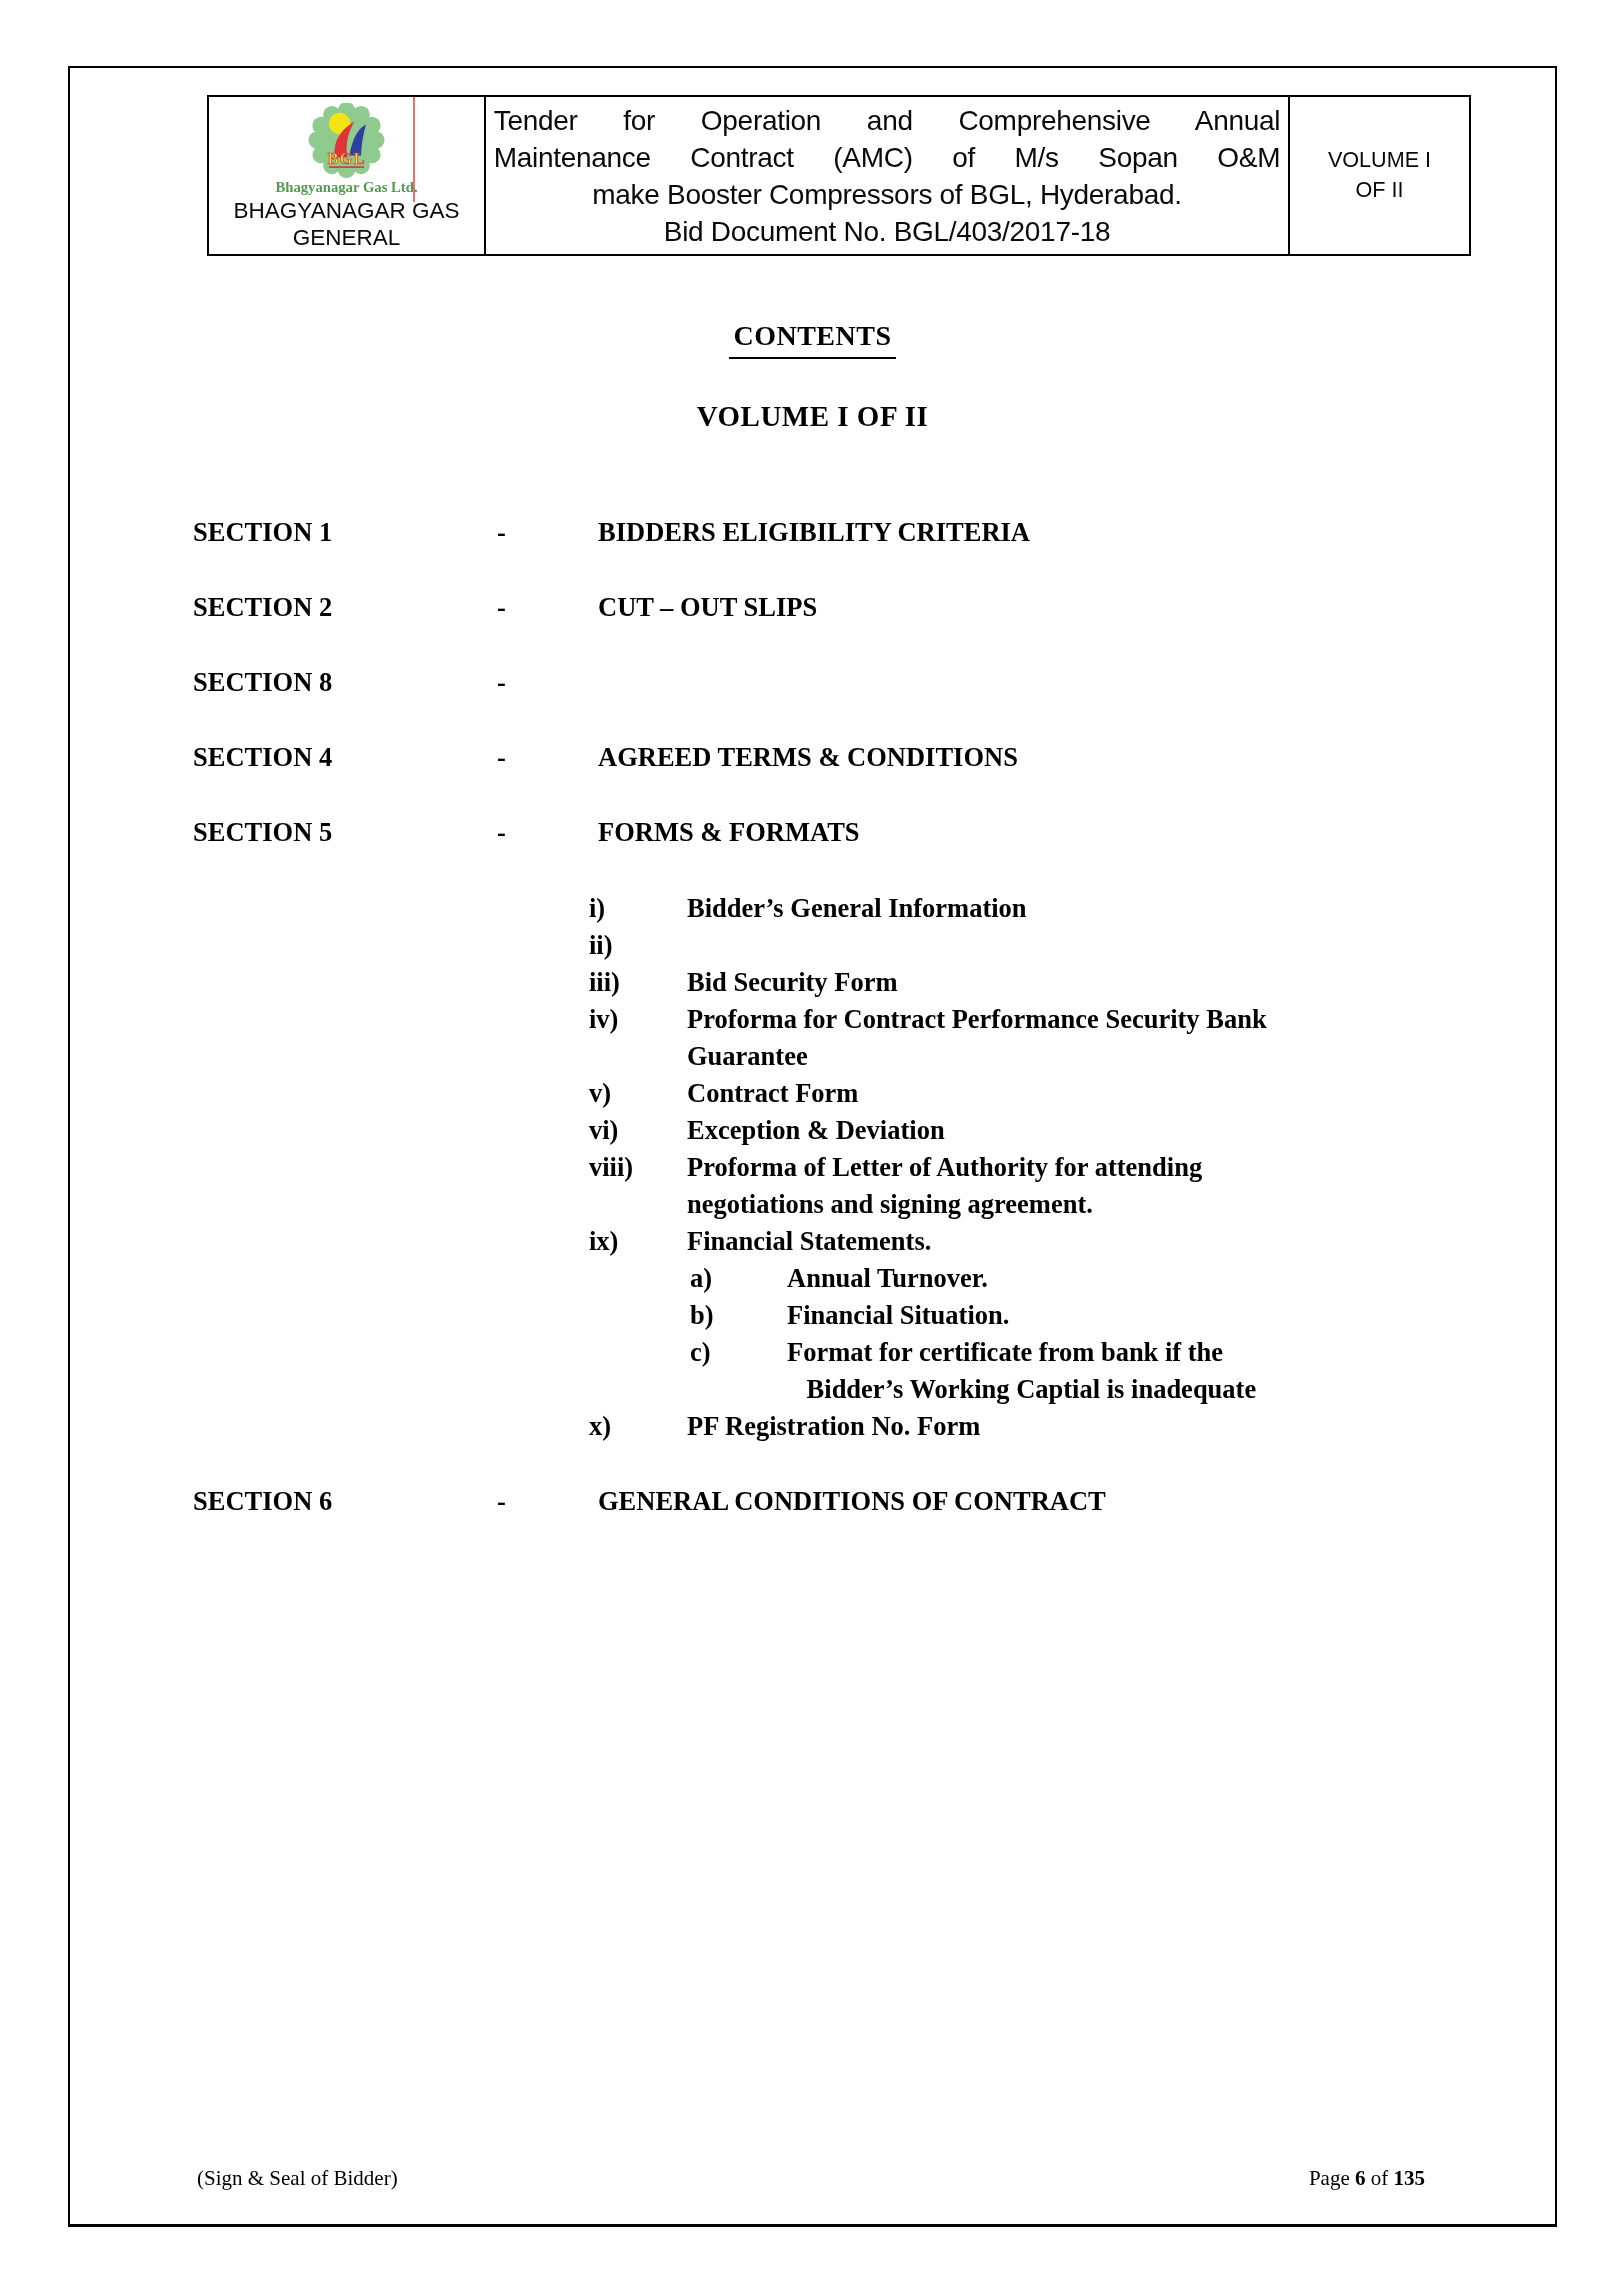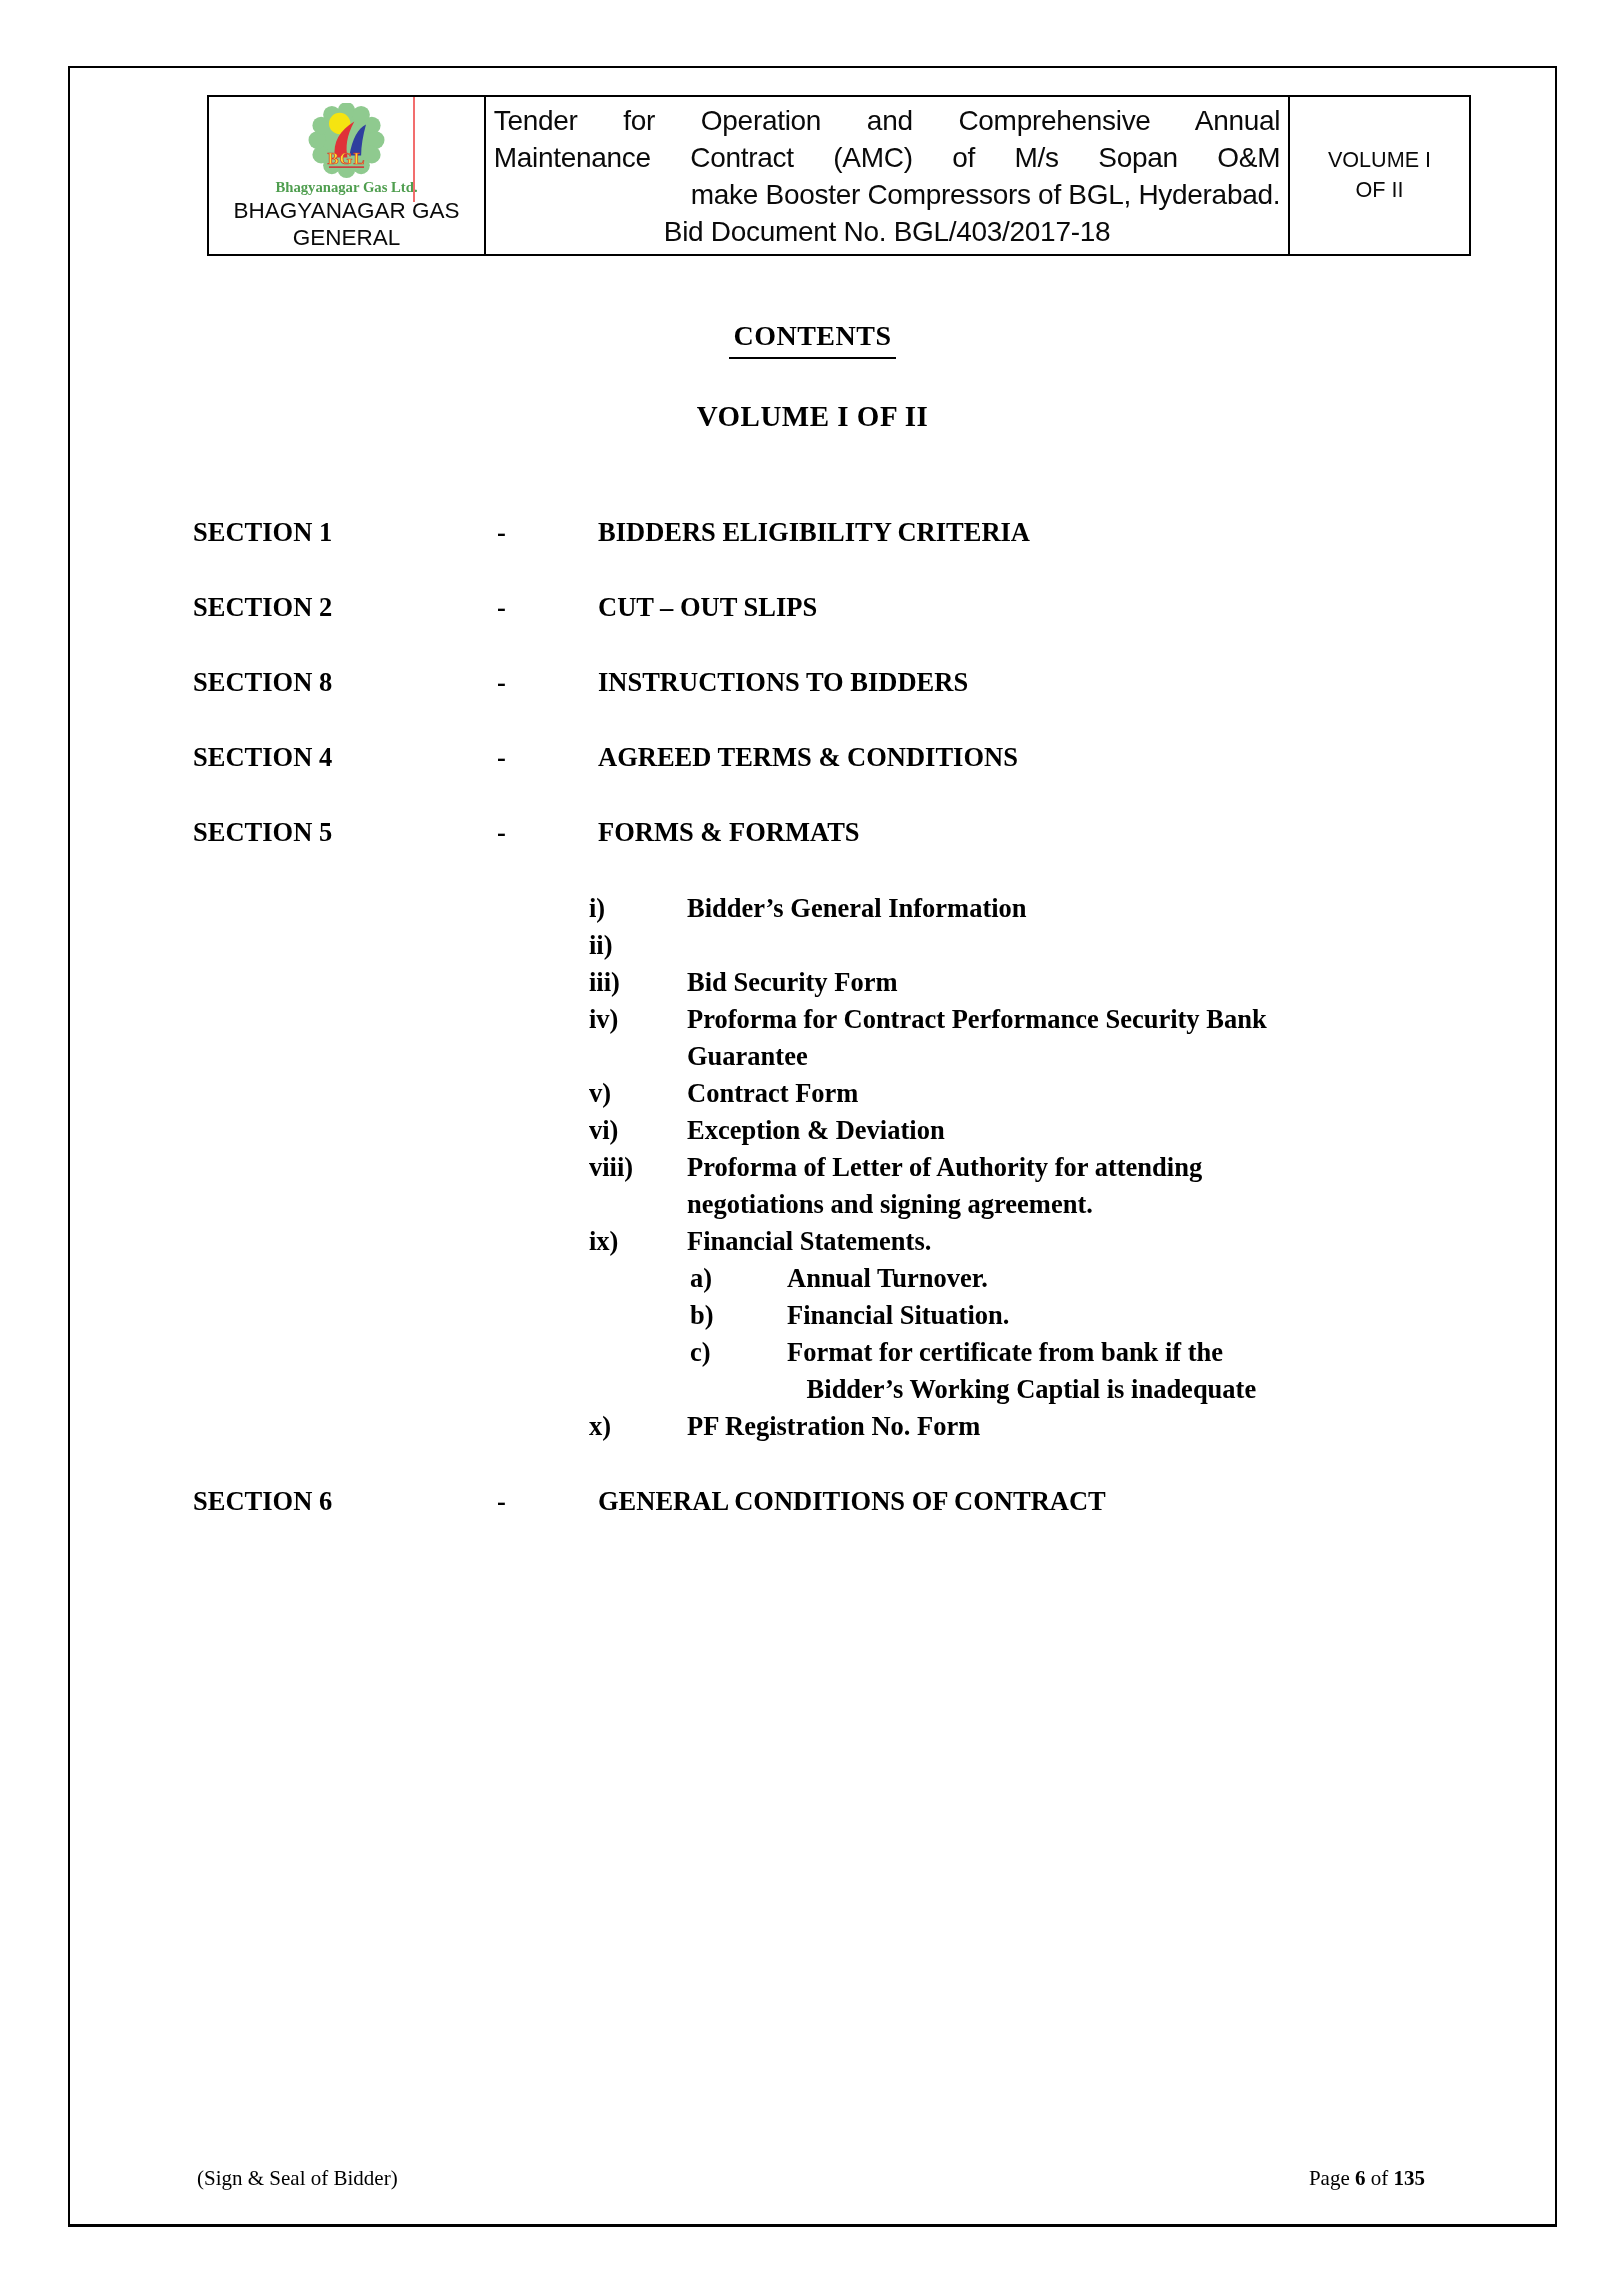--- a/index.html
+++ b/index.html
@@ -71,21 +71,21 @@
     border-left: 2px solid #000;
     border-right: 2px solid #000;
     padding: 5.9px 7.8px 3.9px;
     font-family: "Liberation Sans", sans-serif;
     font-size: 28px;
     line-height: 37px;
     letter-spacing: -0.3px;
     color: #0a0a0a;
   }
   .jline { text-align: justify; text-align-last: justify; }
-  .nline { text-align: right; }
+  .nline { text-align: center; }
   .cline { text-align: center; }
   .volume-cell {
     width: 179px;
     display: flex;
     flex-direction: column;
     justify-content: center;
     align-items: center;
     font-family: "Liberation Sans", sans-serif;
     font-size: 21.6px;
     line-height: 30px;
@@ -233,21 +233,20 @@
 
     <div class="sec-row">
       <span class="sec-label">SECTION 2</span>
       <span class="sec-dash">-</span>
       <span class="sec-title">CUT – OUT SLIPS</span>
     </div>
 
     <div class="sec-row">
       <span class="sec-label">SECTION 8</span>
       <span class="sec-dash">-</span>
-      <span class="sec-title">INSTRUCTIONS TO BIDDERS</span>
     </div>
 
     <div class="sec-row">
       <span class="sec-label">SECTION 4</span>
       <span class="sec-dash">-</span>
       <span class="sec-title">AGREED TERMS &amp; CONDITIONS</span>
     </div>
 
     <div class="sec-row">
       <span class="sec-label">SECTION 5</span>

